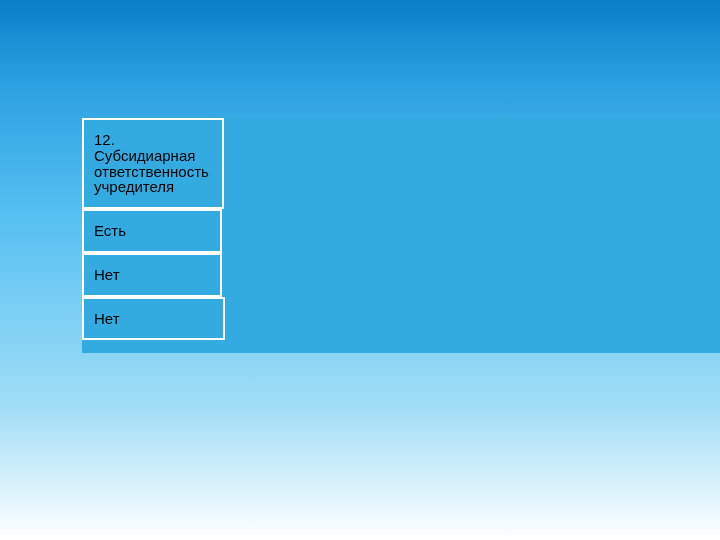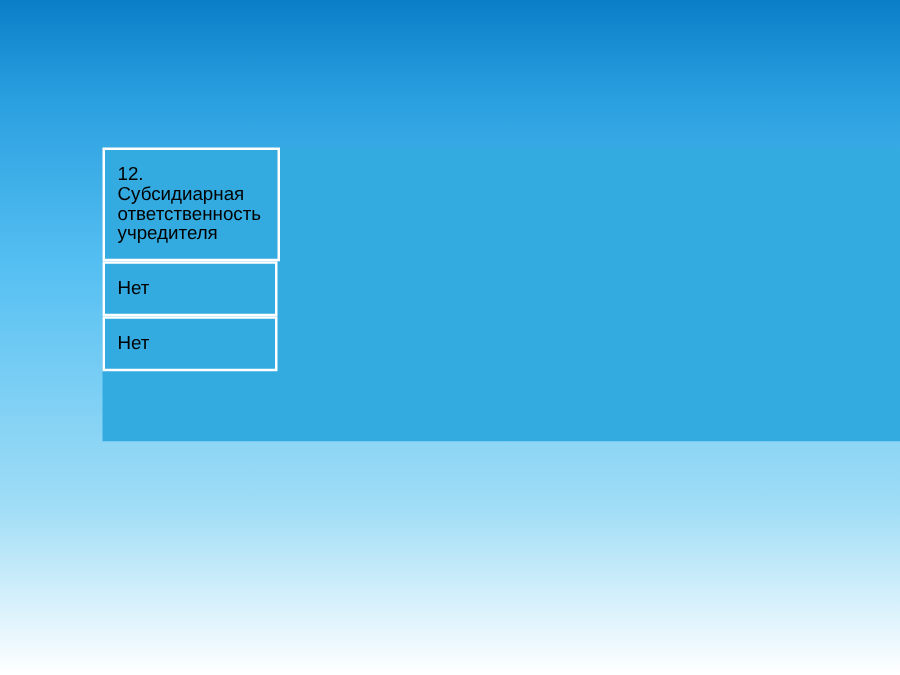--- a/index.html
+++ b/index.html
@@ -50,18 +50,21 @@
     }
   </style>
 </head>
 <body>
 
 <div class="table-container">
   <div class="cell">
     <div class="row-label">12. Субсидиарная ответственность учредителя</div>
   </div>
   <div class="cell">
+    <span>Есть</span>
+  </div>
+  <div class="cell">
     <span>Нет</span>
   </div>
   <div class="cell">
     <span>Нет</span>
   </div>
 </div>
 
 </body></html>

